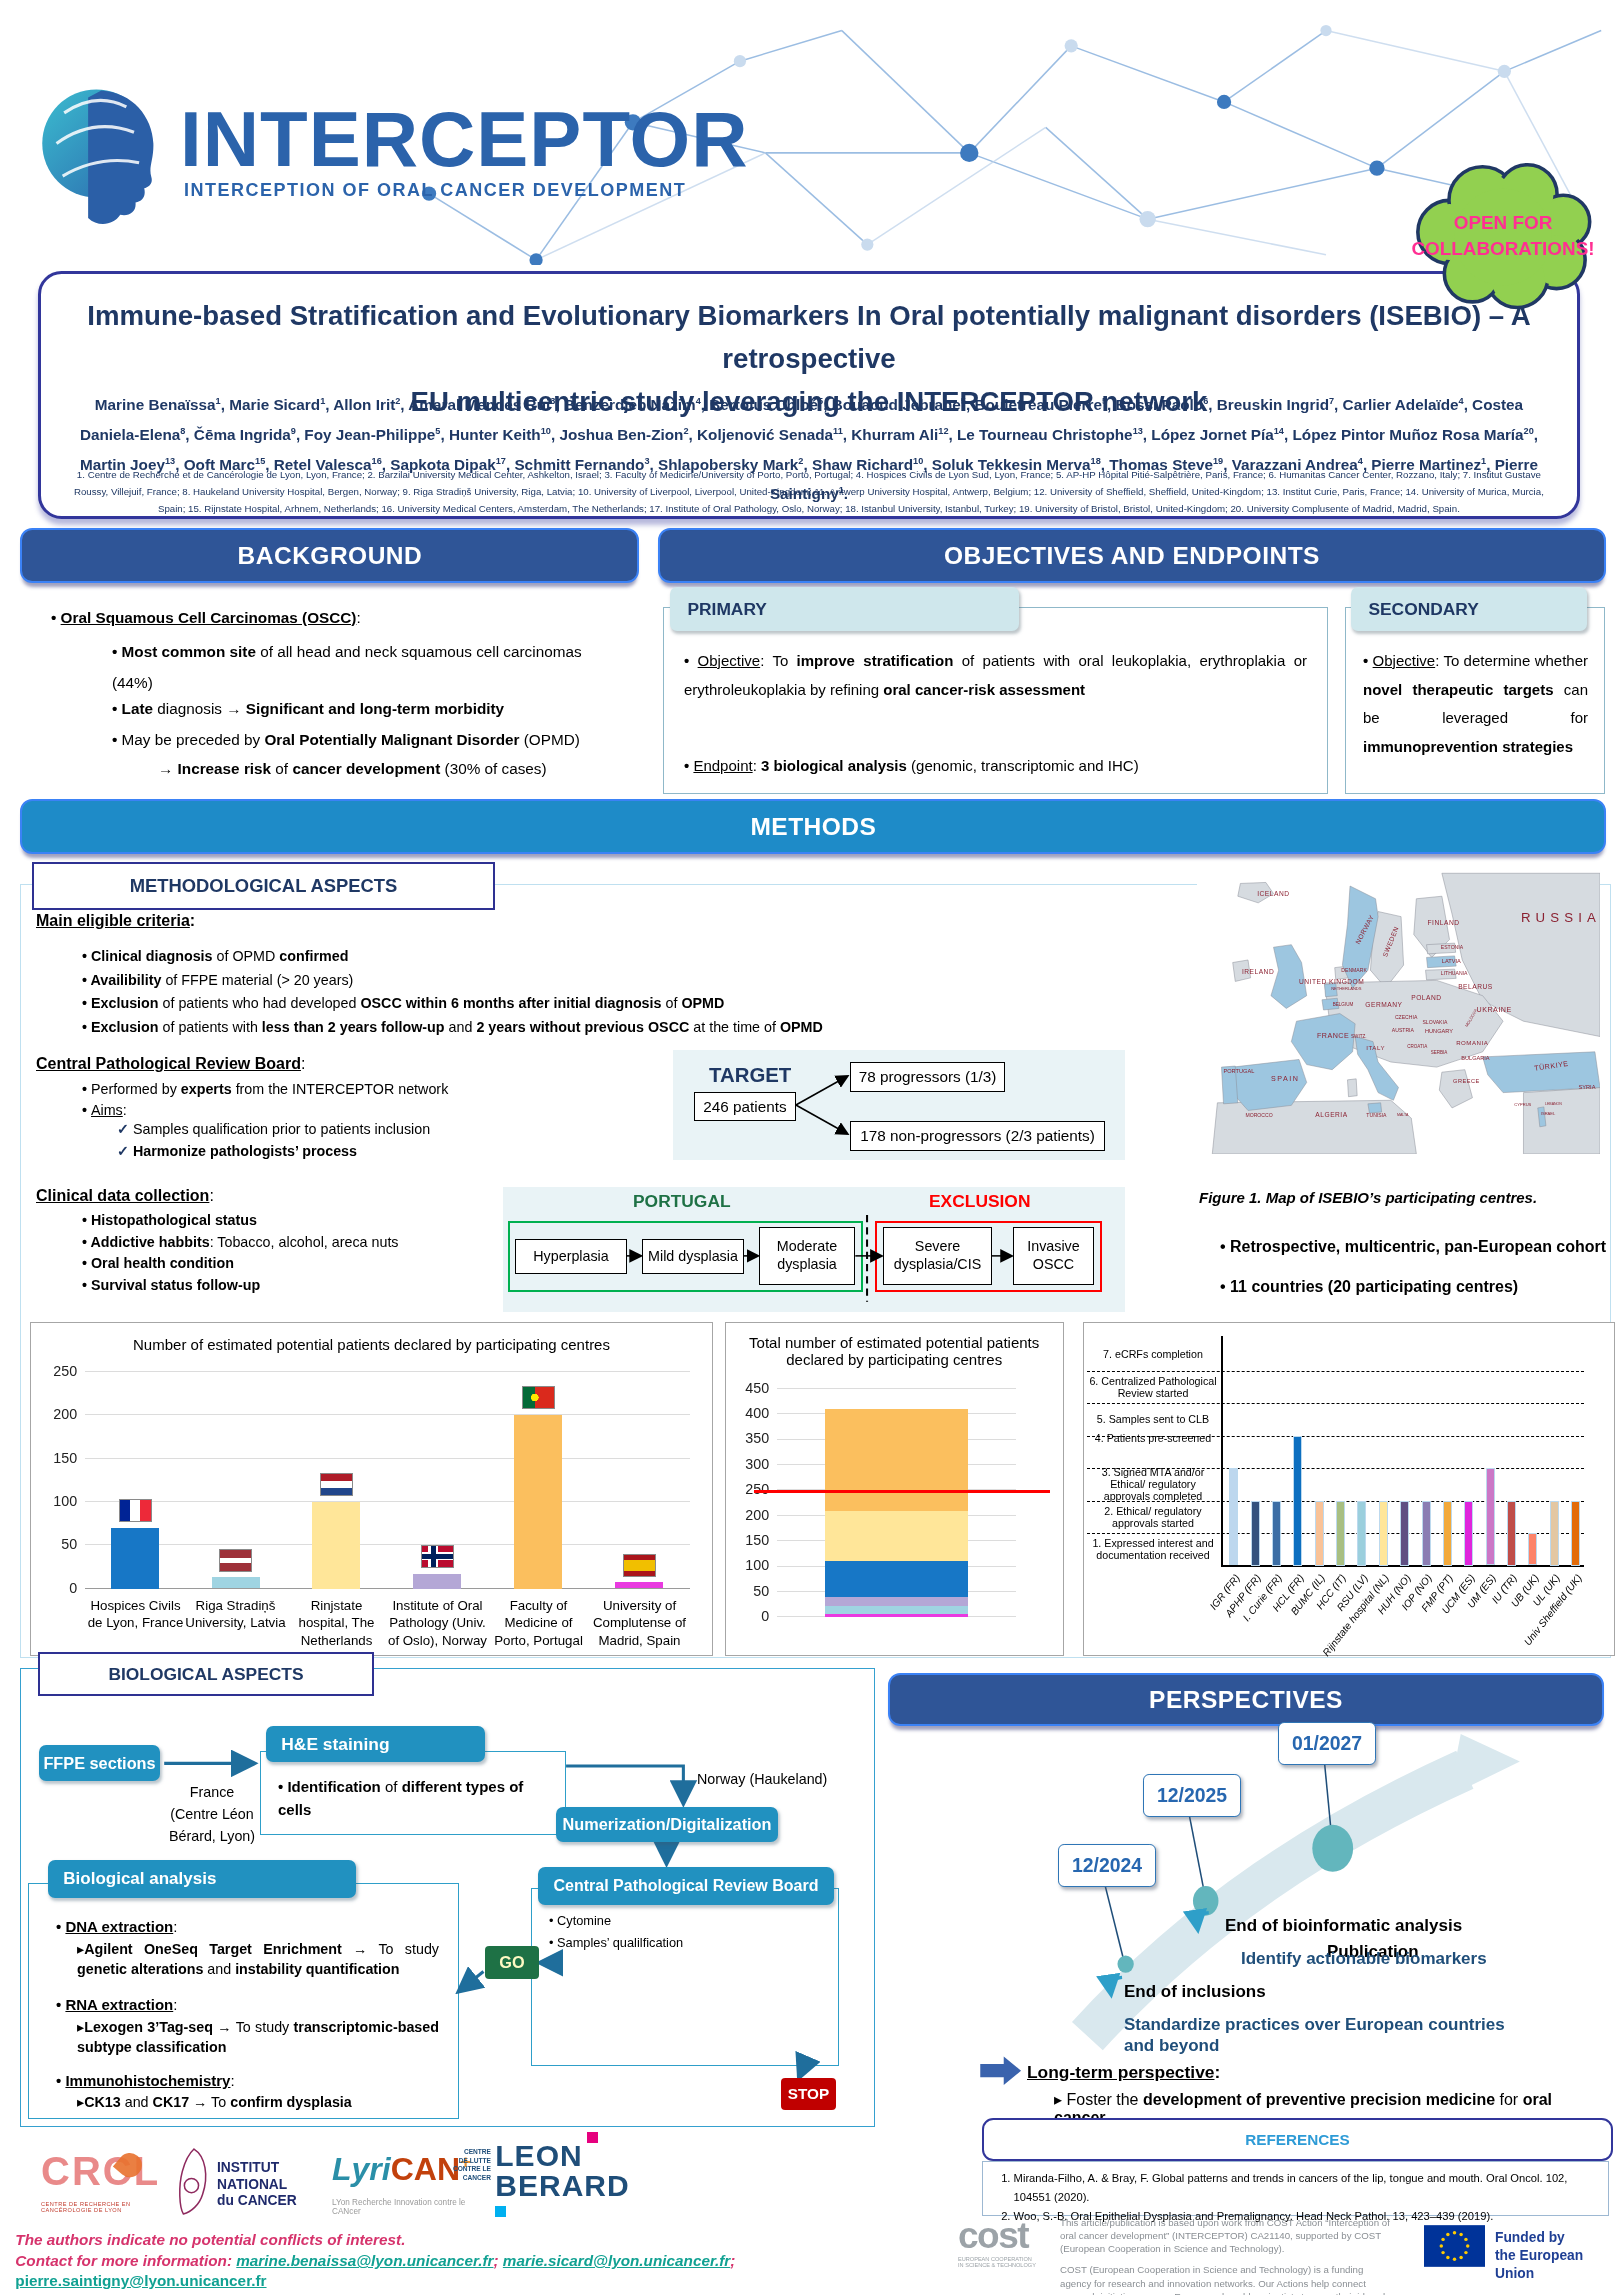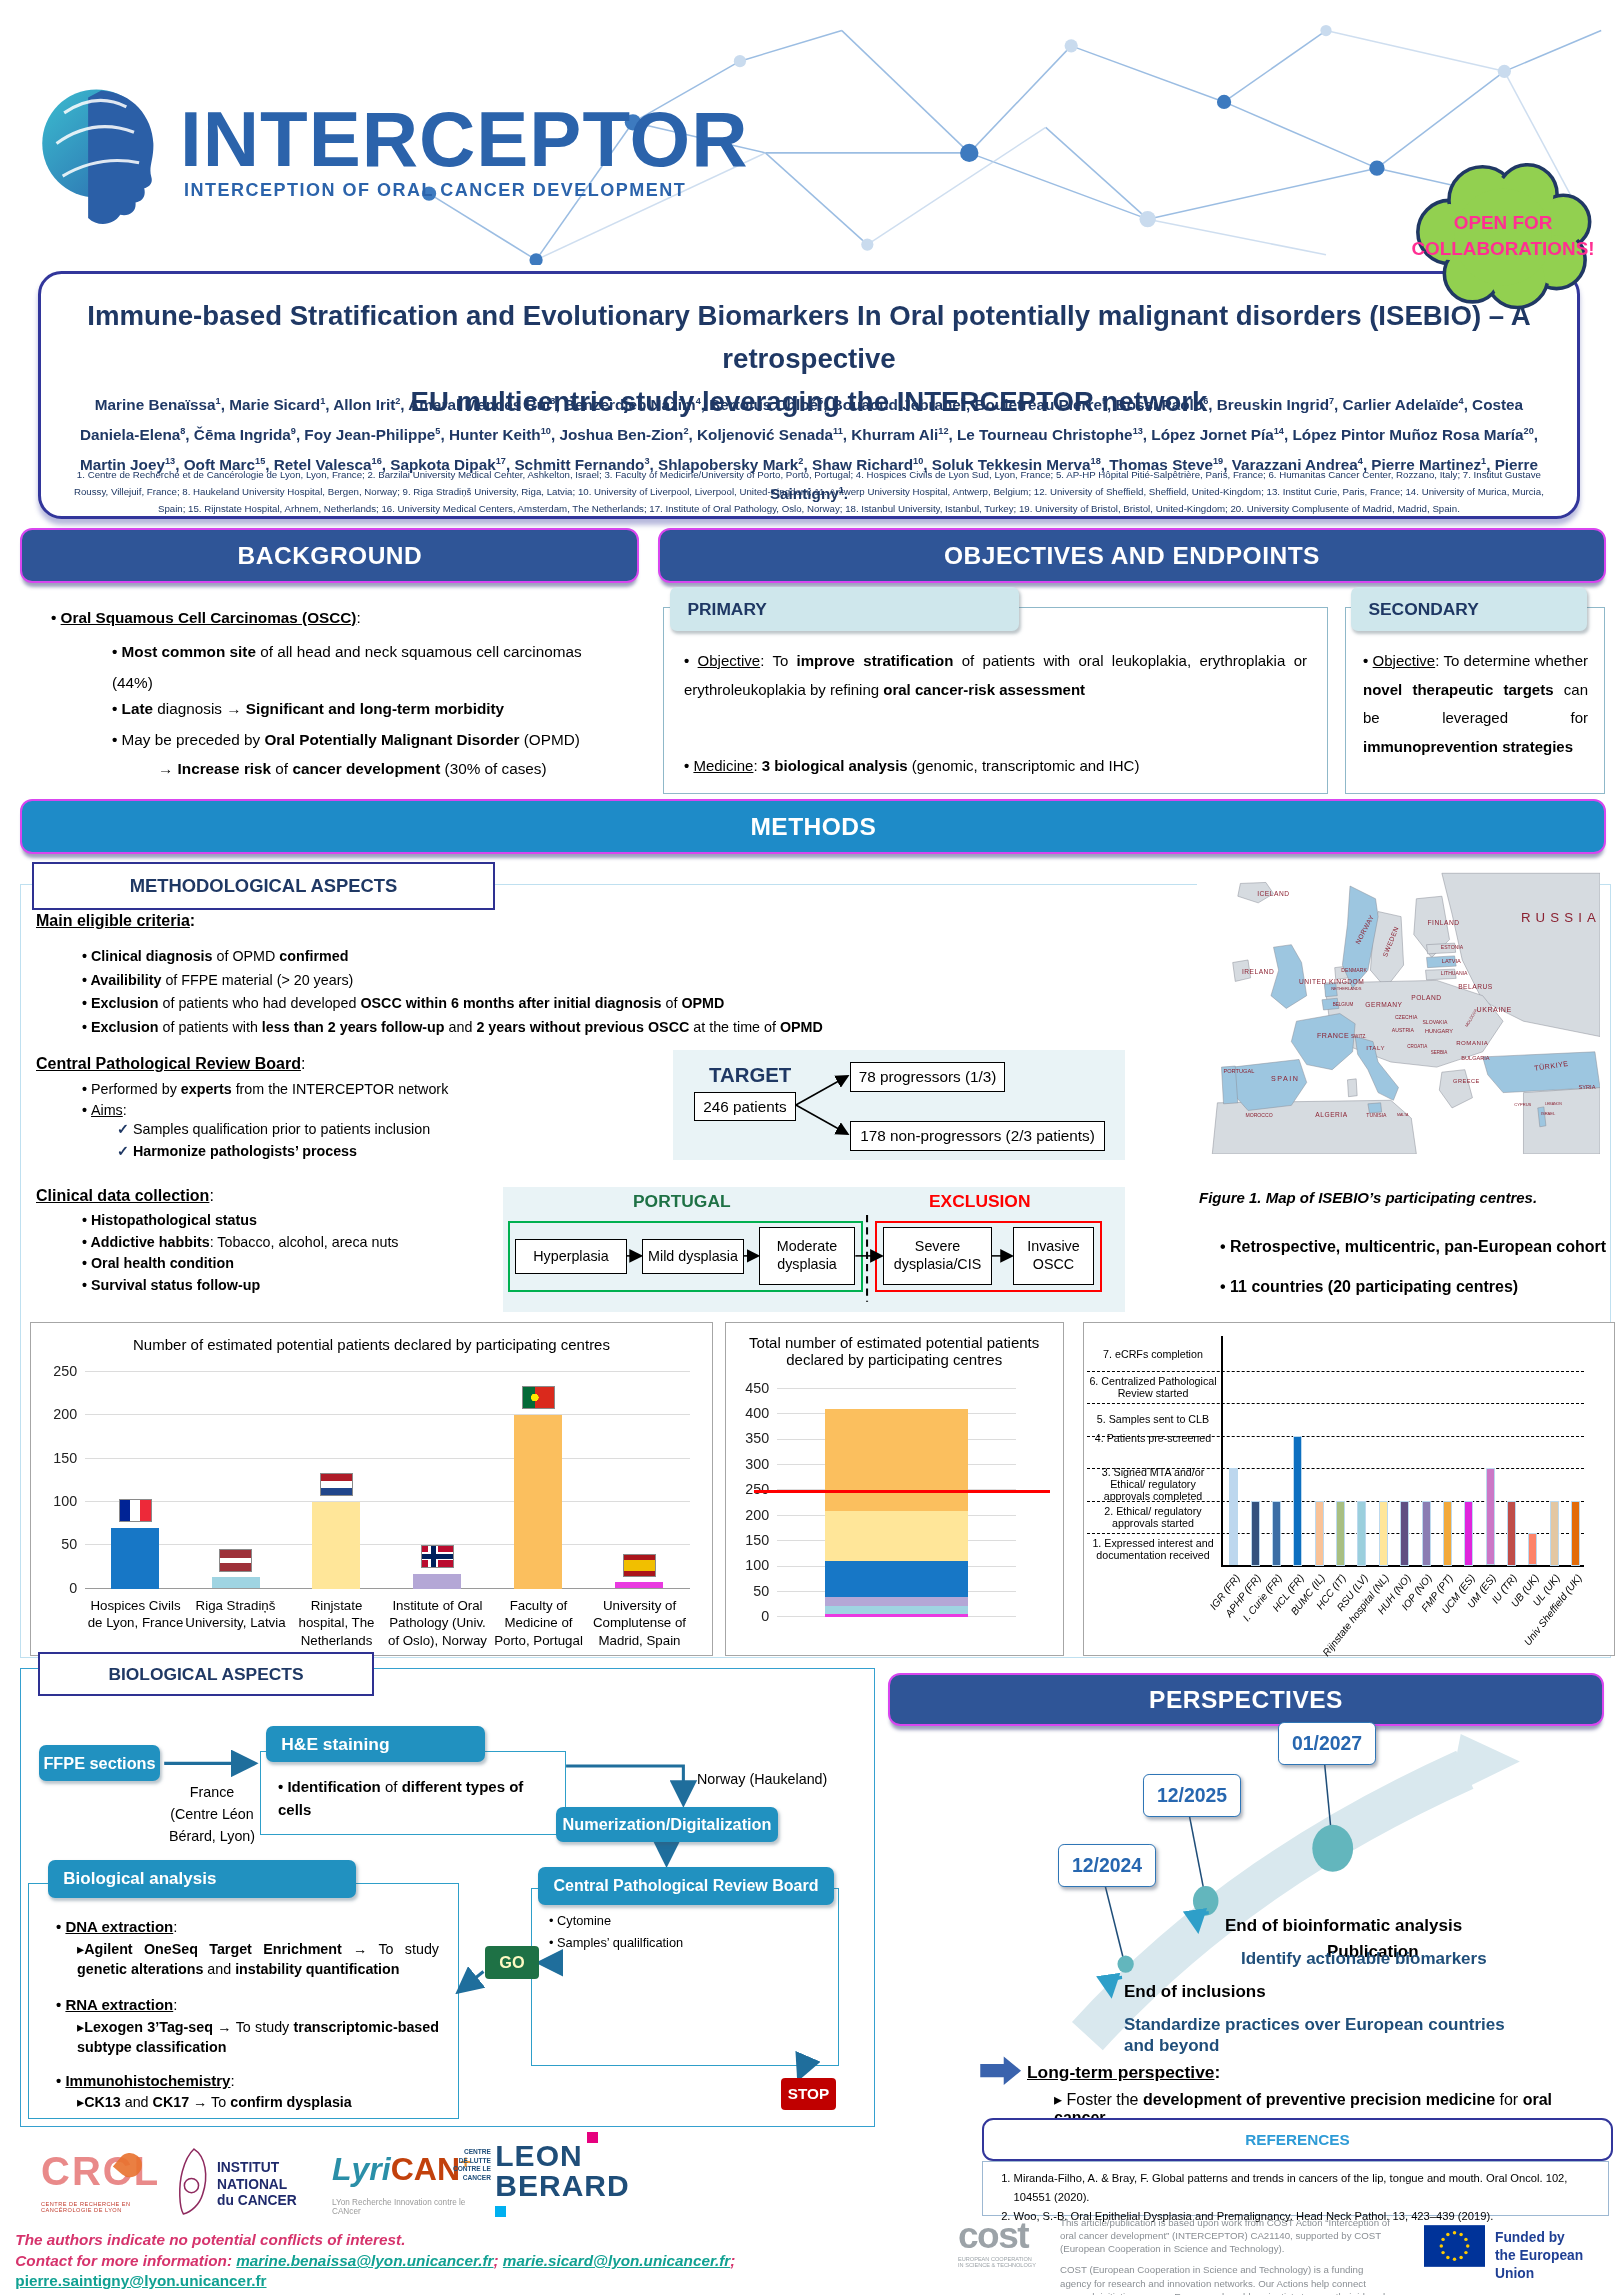--- a/index.html
+++ b/index.html
@@ -1,20 +1,20 @@
 <!DOCTYPE html>
 <html style="font-size:8.2px"><head>
 <meta charset="utf-8">
 <style>
   html,body{margin:0;padding:0;}
   body{width:1620px;height:2295px;position:relative;background:#fff;font-family:"Liberation Sans",sans-serif;color:#000;overflow:hidden;}
   .abs{position:absolute;}
   sup{font-size:60%;vertical-align:super;}
   
-  .banner{position:absolute;background:#2f5597;border:2px solid #d946ef;border-radius:12.2px;color:#fff;font-weight:bold;
+  .banner{position:absolute;background:#2f5597;border:2px solid #3b82f6;border-radius:12.2px;color:#fff;font-weight:bold;
           display:flex;align-items:center;justify-content:center;font-size:24.5px;letter-spacing:0.5px;
           box-shadow:0 5.1px 3.6px -2px rgba(38,42,110,.45);}
   .banner.cyan{background:#1e8bc8;}
   .labelbox{position:absolute;background:#fff;border:2px solid #2e3192;display:flex;align-items:center;justify-content:center;
             color:#1f3864;font-weight:bold;font-size:18.4px;z-index:5;}
   .tab{position:absolute;background:#cfe7ec;border-radius:7.1px;color:#1f3864;font-weight:bold;font-size:17.4px;
        display:flex;align-items:center;padding-left:17.4px;box-shadow:1.5px 2.6px 3.1px rgba(90,110,120,.4);z-index:4;}
   .objbox{position:absolute;background:#fff;border:1.5px solid #8fb8c9;}
   .card{position:absolute;background:#fff;border:1px solid #a6a6a6;}
   .wbox{position:absolute;background:#fff;border:1.5px solid #000;display:flex;align-items:center;justify-content:center;
@@ -170,21 +170,21 @@
 <div class="bullet nob" style="left:158px;top:757px;width:480px;"><b>→ Increase risk</b> of <b>cancer development</b> (30% of cases)</div>
 
 <div class="banner" style="left:658px;top:528px;width:944px;height:51px;">
   <span>OBJECTIVES AND ENDPOINTS</span>
 </div>
 <div class="objbox" style="left:663px;top:607px;width:663px;height:185px;"></div>
 <div class="tab" style="left:670px;top:587px;width:332px;height:44px;">
   <span>PRIMARY</span>
 </div>
 <div class="bullet just" style="left:684px;top:647px;width:623px;font-size:15px;line-height:1.9;z-index:6;"><u>Objective</u>: To <b>improve stratification</b> of patients with oral leukoplakia, erythroplakia or erythroleukoplakia by refining <b>oral cancer-risk assessment</b></div>
-<div class="bullet" style="left:684px;top:754px;width:623px;font-size:15px;z-index:6;"><u>Medicine</u>: <b>3 biological analysis</b> (genomic, transcriptomic and IHC)</div>
+<div class="bullet" style="left:684px;top:754px;width:623px;font-size:15px;z-index:6;"><u>Endpoint</u>: <b>3 biological analysis</b> (genomic, transcriptomic and IHC)</div>
 
 <div class="objbox" style="left:1345px;top:607px;width:258px;height:185px;"></div>
 <div class="tab" style="left:1351px;top:587px;width:219px;height:44px;">
   <span>SECONDARY</span>
 </div>
 <div class="bullet just" style="left:1363px;top:647px;width:225px;font-size:15px;line-height:1.9;z-index:6;"><u>Objective</u>: To determine whether <b>novel therapeutic targets</b> can be leveraged for <b>immunoprevention strategies</b></div>
 
 <div class="banner cyan" style="left:20.4px;top:799px;width:1582px;height:51px;">
   <span>METHODS</span>
 </div>

